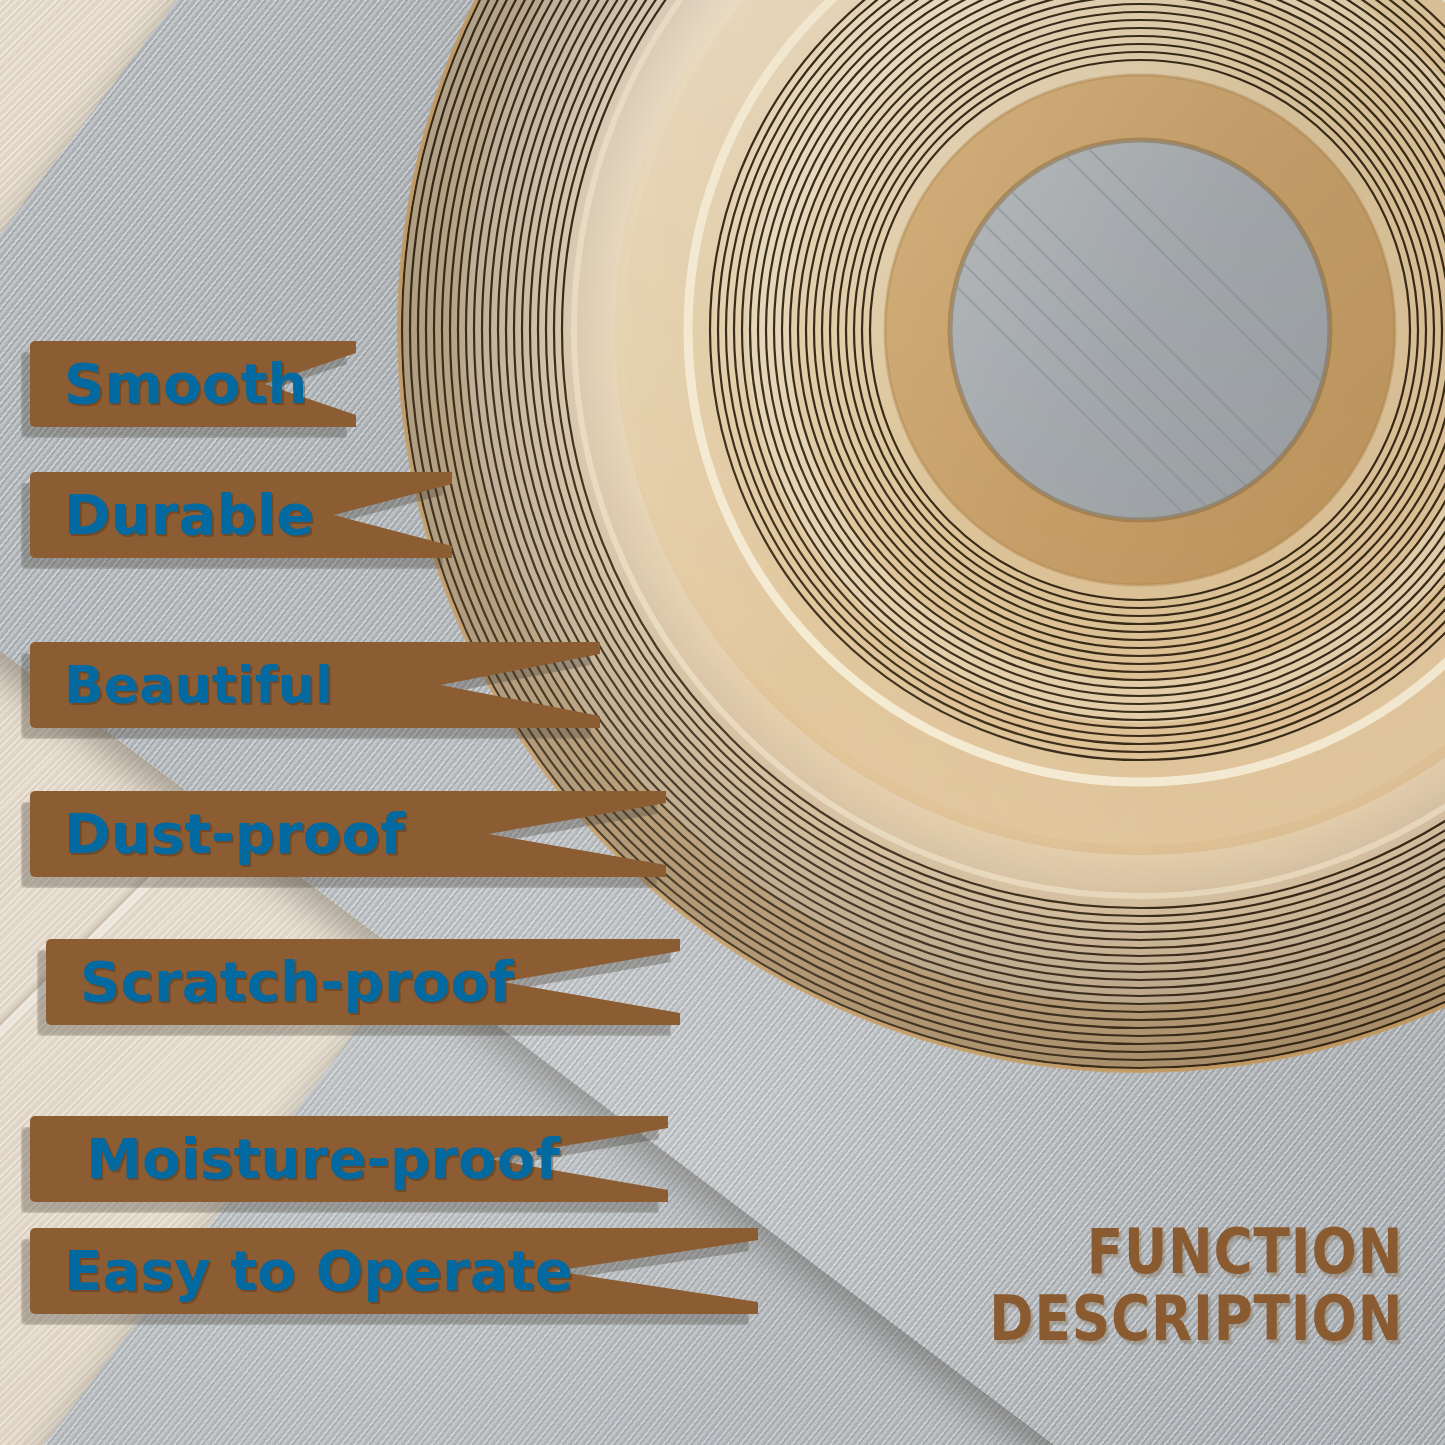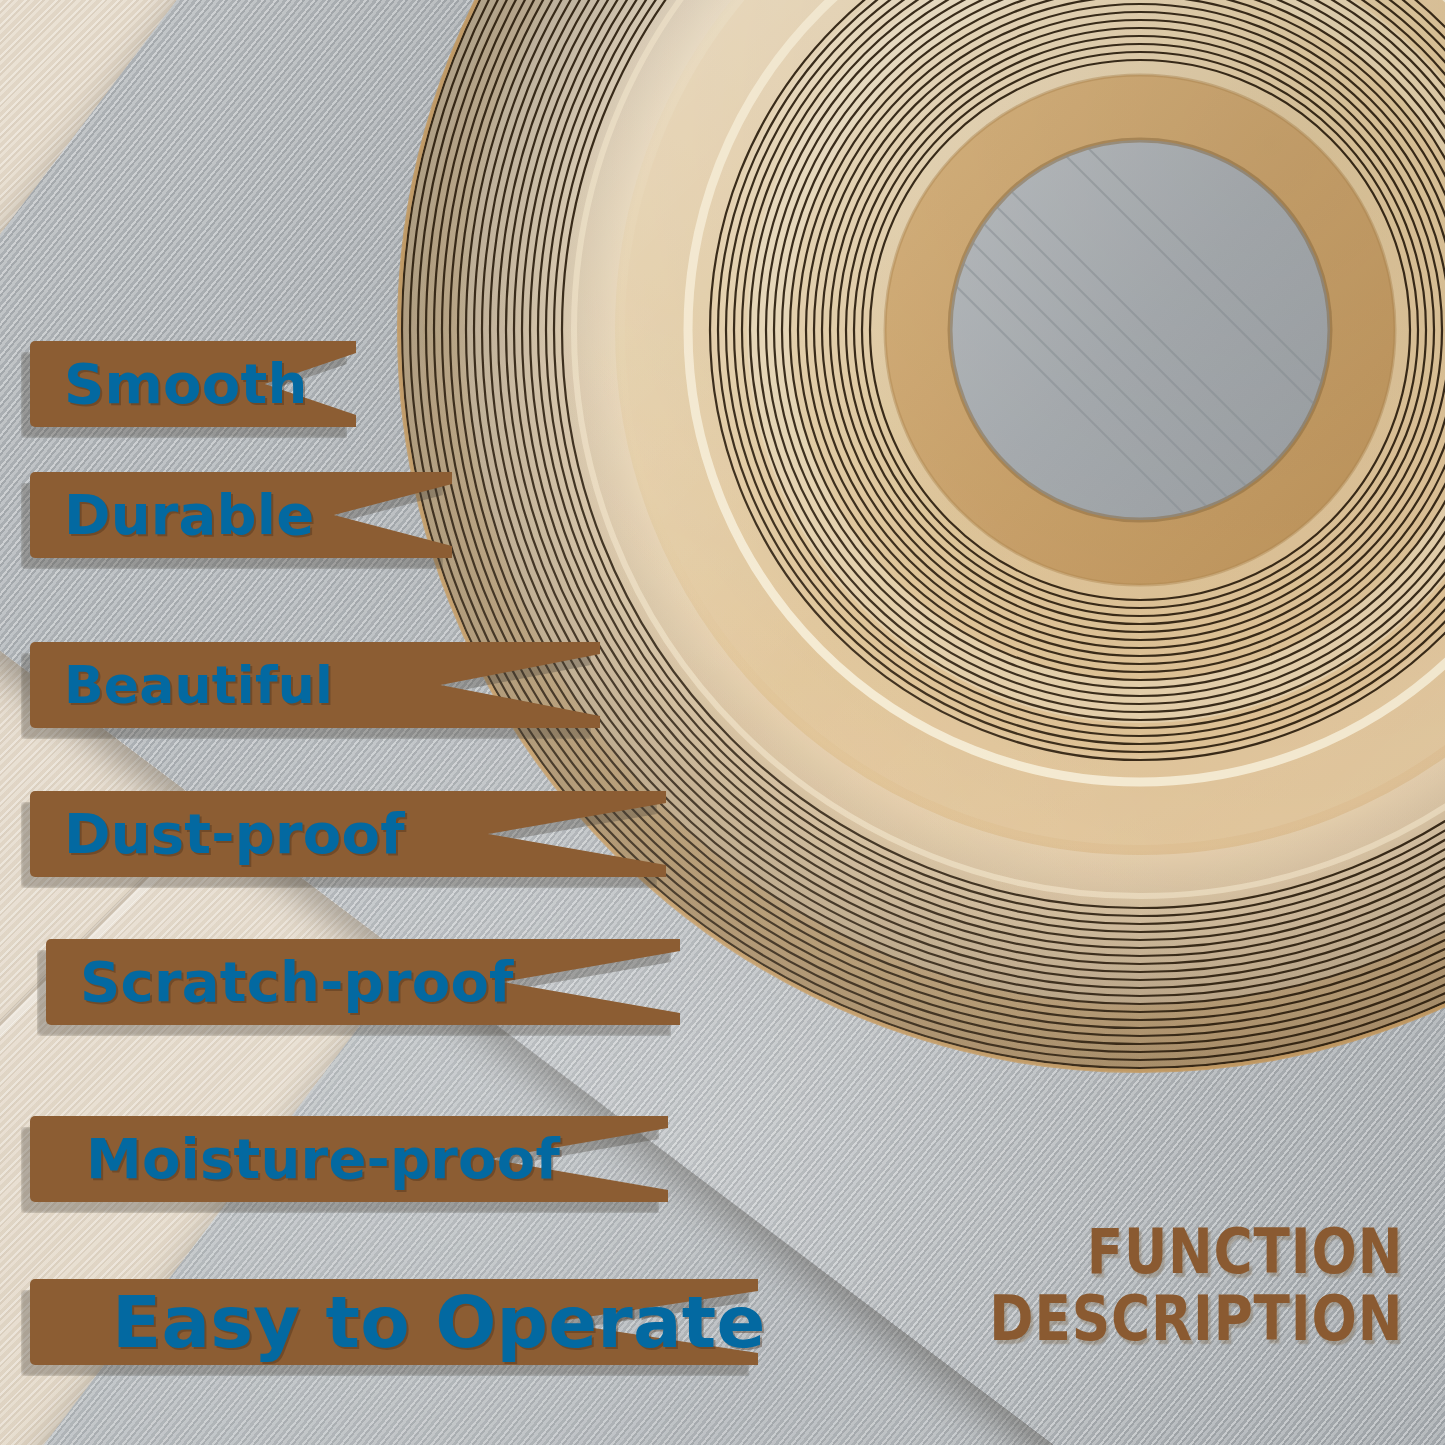--- a/index.html
+++ b/index.html
@@ -328,21 +328,21 @@
       <div class="shape"></div>
       <span class="label">Scratch-proof</span>
     </div>
 
     <div class="banner" style="left:30px; top:1116px; width:638px; font-size:56px;padding-left:22px;">
       <div class="shadow"></div>
       <div class="shape"></div>
       <span class="label">Moisture-proof</span>
     </div>
 
-    <div class="banner" style="left:30px; top:1279px; width:728px; font-size:72px;padding-left:48px;">
+    <div class="banner" style="left:30px; top:1228px; width:728px; font-size:56px;">
       <div class="shadow"></div>
       <div class="shape"></div>
       <span class="label">Easy to Operate</span>
     </div>
 
   </div>
 
   <div class="fn-desc">
     <span class="l1">FUNCTION</span>
     <span class="l2">DESCRIPTION</span>

